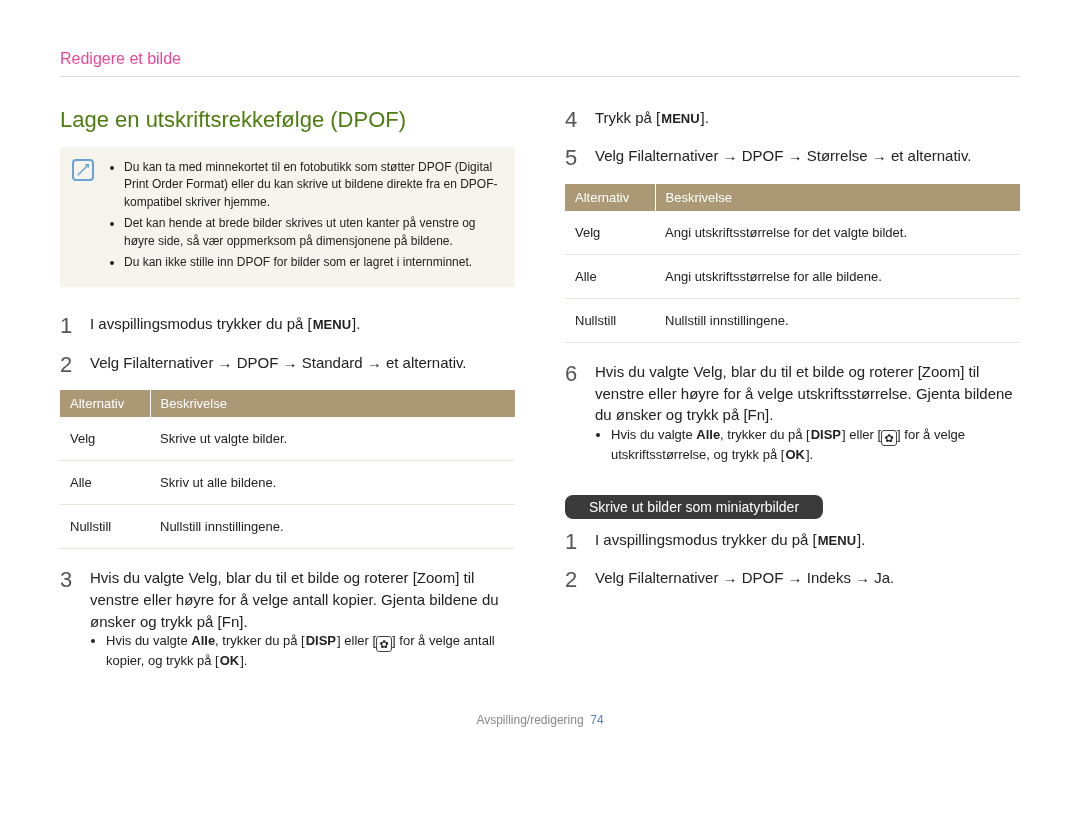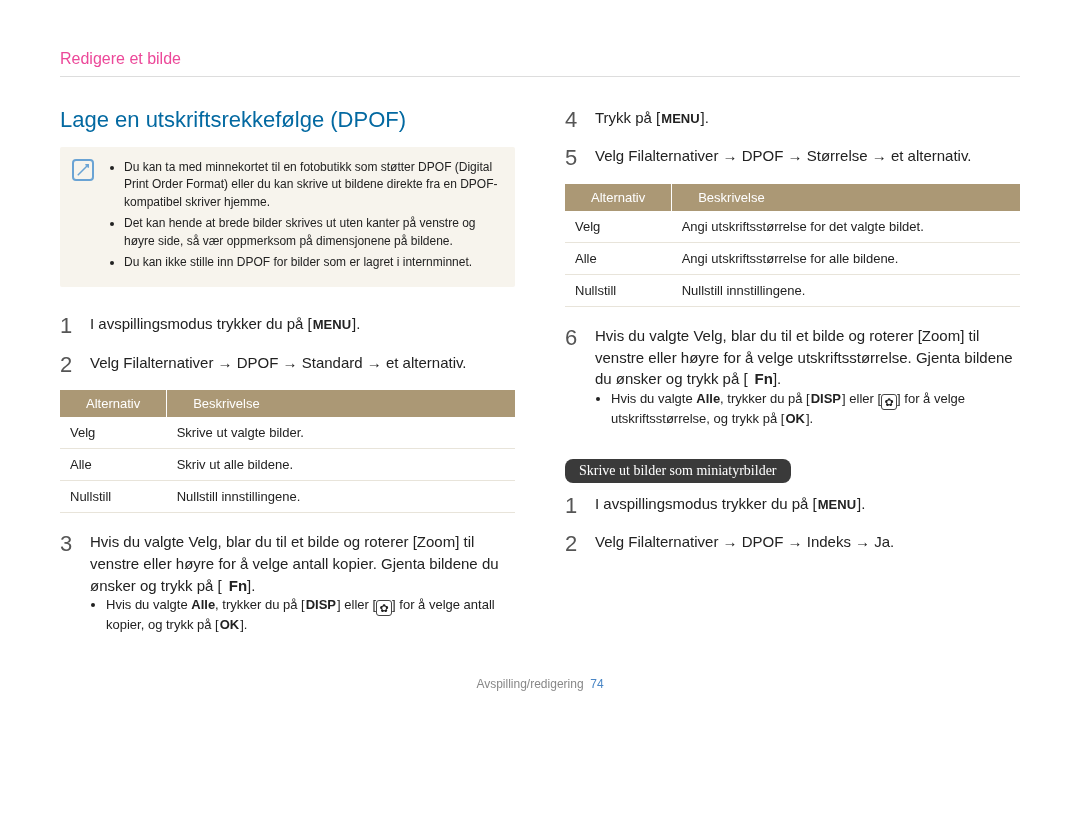--- a/index.html
+++ b/index.html
@@ -23,21 +23,21 @@
     display: flex;
     gap: 50px;
   }
   .col {
     flex: 1;
     min-width: 0;
   }
   h1 {
     font-size: 22px;
     font-weight: 400;
-    color: #0369a1;
+    color: #4d7c0f;
     margin-bottom: 10px;
   }
   p.intro {
     font-size: 13.5px;
     line-height: 1.4;
     margin-bottom: 14px;
   }
   .note {
     background: #f7f4ed;
     border-radius: 2px;
@@ -86,50 +86,49 @@
     margin-top: 0;
   }
   .sublist li { margin-bottom: 4px; }
   .badge {
     display: inline-block;
     font-weight: 700;
     font-size: 13px;
     vertical-align: baseline;
     padding: 0 1px;
   }
-  .fn { font-weight: 700; margin-left: 7px; }
+  .fn { font-weight: 400; }
   table {
     width: 100%;
     border-collapse: collapse;
     font-size: 13px;
     margin: 6px 0 18px 0;
   }
   th {
     background: #ab9875;
     color: #fff;
     text-align: left;
     font-weight: 400;
-    padding: 6px 26px;
+    padding: 6px 10px;
     border-right: 1px solid #fff;
   }
   th:last-child { border-right: none; }
   td {
-    padding: 8px 10px;
+    padding: 14px 10px;
     border-bottom: 1px solid #e8e4da;
   }
   td:first-child { width: 90px; }
   .pill {
     display: inline-block;
     background: #3a3a3a;
     color: #fff;
     border-radius: 8px;
-    padding: 4px 14px;
+    padding: 4px 24px;
     font-size: 14px;
     margin: 14px 0 10px 0;
-    font-family: Liberation Serif, serif;
   }
   .flower {
     display:inline-block;
     width:16px; height:16px;
     border:1px solid #444;
     border-radius:3px;
     vertical-align: -3px;
     position:relative;
     font-size:11px;
     line-height:14px;

